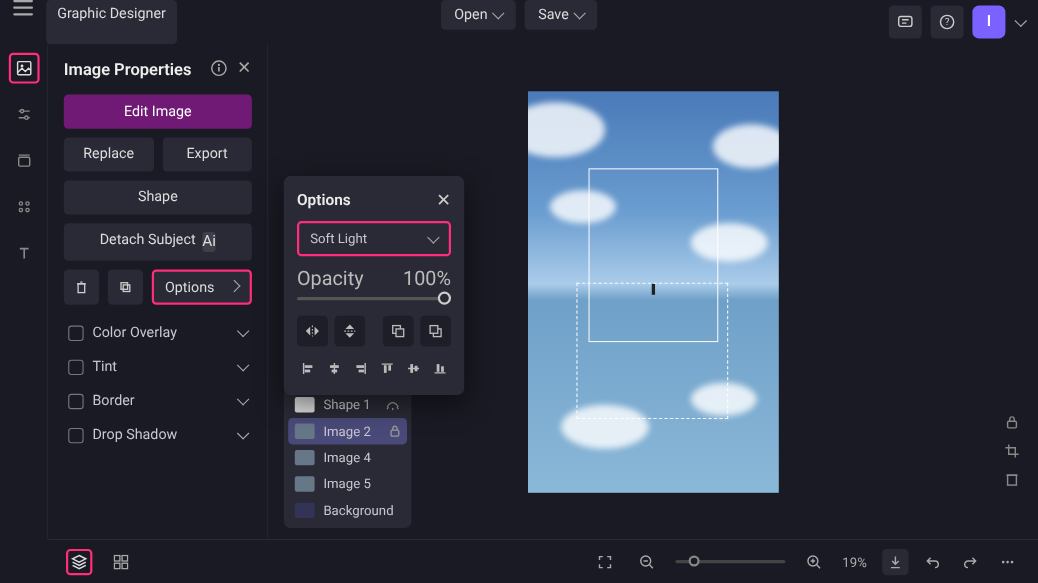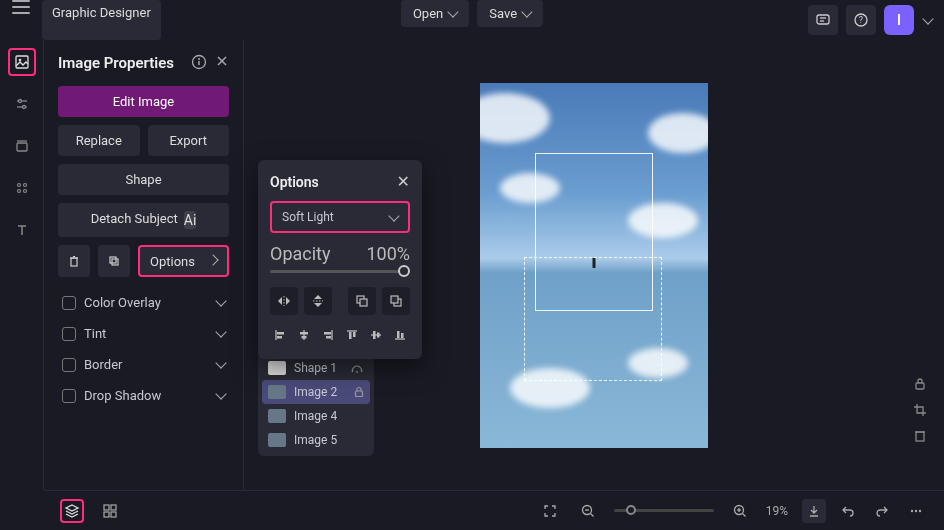--- a/index.html
+++ b/index.html
@@ -364,20 +364,24 @@
       </span>
     </div>
   <div class="layer">
       <div class="layer-thumb"></div>
       <span>Image 4</span>
     </div>
   <div class="layer">
       <div class="layer-thumb"></div>
       <span>Image 5</span>
     </div>
+  <div class="layer">
+      <div class="layer-thumb" style="background:#335"></div>
+      <span>Background</span>
+    </div>
 </div>
 
 <div class="bottombar">
   <div class="bb-icon hl">
       <svg width="16" height="16" viewBox="0 0 16 16">
         <path d="M8 2 L14 5 L8 8 L2 5 Z" fill="none" stroke="currentColor" stroke-width="1.3"></path>
         <path d="M2 8 L8 11 L14 8" fill="none" stroke="currentColor" stroke-width="1.3"></path>
         <path d="M2 11 L8 14 L14 11" fill="none" stroke="currentColor" stroke-width="1.3"></path>
       </svg>
     </div>

